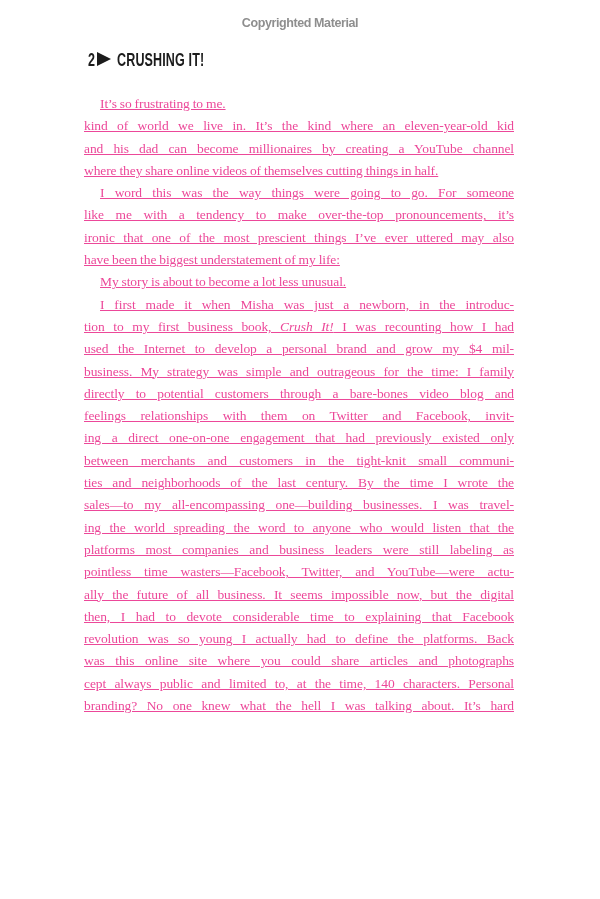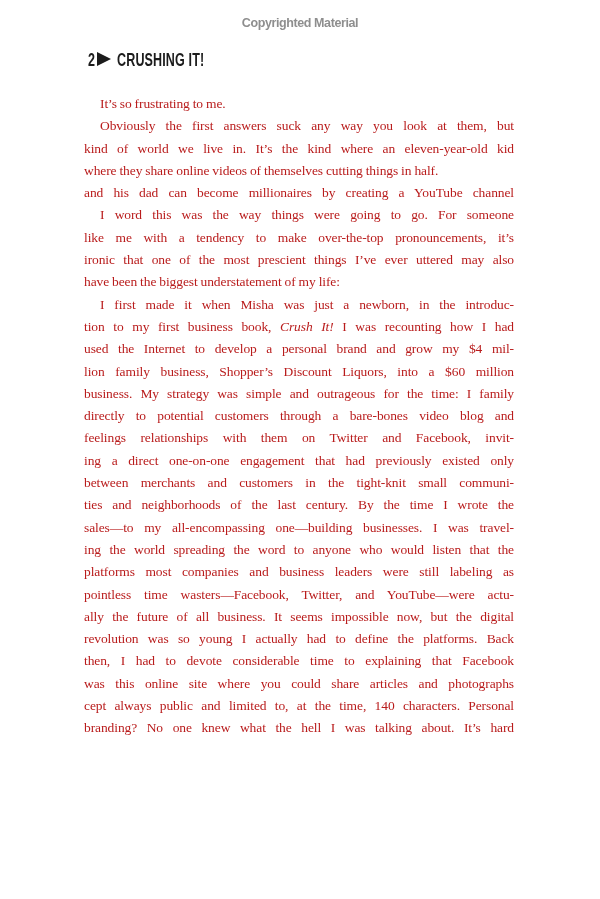--- a/index.html
+++ b/index.html
@@ -44,25 +44,26 @@
     white-space: nowrap;
     color: #1c1c1c;
   }
   #hdr-num { width: 9px; }
   #hdr-arrow { margin: 1px 6px 0 0; flex: 0 0 auto; }
   #body-text {
     position: absolute;
     left: 84px;
     top: 93px;
     width: 430px;
-    color: #b91c1c;
+    color: #ec4899;
     font-size: 13.5px;
     letter-spacing: -0.1px;
     word-spacing: -0.3px;
     line-height: 22.3px;
+    text-decoration: underline;
   }
   .line {
     text-align: justify;
     text-align-last: justify;
     height: 22.3px;
     overflow: visible;
     white-space: normal;
   }
   .line.para-end { text-align-last: left; }
   .line.indent { text-indent: 16px; }
@@ -80,45 +81,44 @@
     <span id="hdr-arrow">
       <svg width="14" height="14" viewBox="0 0 14 14" aria-hidden="true">
         <polygon points="0,0 14,7 0,14" fill="#1c1c1c"></polygon>
       </svg>
     </span>
     <span class="hdr-text">CRUSHING IT!</span>
   </div>
 
   <div id="body-text">
       <div class="line indent para-end"><span>It’s so frustrating to me.</span></div>
-      <div class="line indent"><span>Obviously the first answers suck any way you look at them, but</span></div>
       <div class="line"><span>kind of world we live in. It’s the kind where an eleven-year-old kid</span></div>
+      <div class="line"><span>and his dad can become millionaires by creating a YouTube channel</span></div>
       <div class="line para-end"><span>where they share online videos of themselves cutting things in half.</span></div>
-      <div class="line"><span>and his dad can become millionaires by creating a YouTube channel</span></div>
       <div class="line indent"><span>I word this was the way things were going to go. For someone</span></div>
       <div class="line"><span>like me with a tendency to make over-the-top pronouncements, it’s</span></div>
       <div class="line"><span>ironic that one of the most prescient things I’ve ever uttered may also</span></div>
       <div class="line para-end"><span>have been the biggest understatement of my life:</span></div>
+      <div class="line indent para-end"><span>My story is about to become a lot less unusual.</span></div>
       <div class="line indent"><span>I first made it when Misha was just a newborn, in the introduc-</span></div>
       <div class="line"><span>tion to my first business book, </span><i>Crush It!</i><span> I was recounting how I had</span></div>
       <div class="line"><span>used the Internet to develop a personal brand and grow my $4 mil-</span></div>
-      <div class="line"><span>lion family business, Shopper’s Discount Liquors, into a $60 million</span></div>
       <div class="line"><span>business. My strategy was simple and outrageous for the time: I family</span></div>
       <div class="line"><span>directly to potential customers through a bare-bones video blog and</span></div>
       <div class="line"><span>feelings relationships with them on Twitter and Facebook, invit-</span></div>
       <div class="line"><span>ing a direct one-on-one engagement that had previously existed only</span></div>
       <div class="line"><span>between merchants and customers in the tight-knit small communi-</span></div>
       <div class="line"><span>ties and neighborhoods of the last century. By the time I wrote the</span></div>
       <div class="line"><span>sales—to my all-encompassing one—building businesses. I was travel-</span></div>
       <div class="line"><span>ing the world spreading the word to anyone who would listen that the</span></div>
       <div class="line"><span>platforms most companies and business leaders were still labeling as</span></div>
       <div class="line"><span>pointless time wasters—Facebook, Twitter, and YouTube—were actu-</span></div>
       <div class="line"><span>ally the future of all business. It seems impossible now, but the digital</span></div>
+      <div class="line"><span>then, I had to devote considerable time to explaining that Facebook</span></div>
       <div class="line"><span>revolution was so young I actually had to define the platforms. Back</span></div>
-      <div class="line"><span>then, I had to devote considerable time to explaining that Facebook</span></div>
       <div class="line"><span>was this online site where you could share articles and photographs</span></div>
       <div class="line"><span>cept always public and limited to, at the time, 140 characters. Personal</span></div>
       <div class="line"><span>branding? No one knew what the hell I was talking about. It’s hard</span></div>
     </div>
 
   <div id="copyright-bottom" class="copyright">Copyrighted Material</div>
 
 </div>
 
 </body></html>

